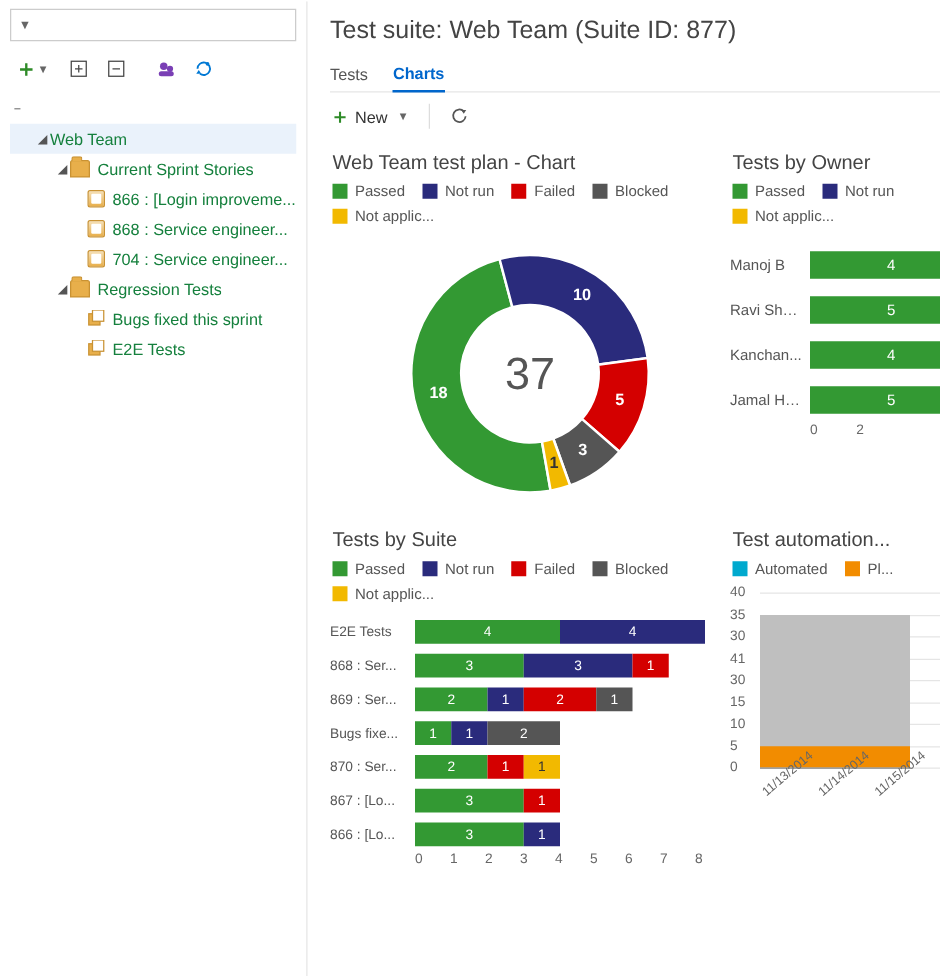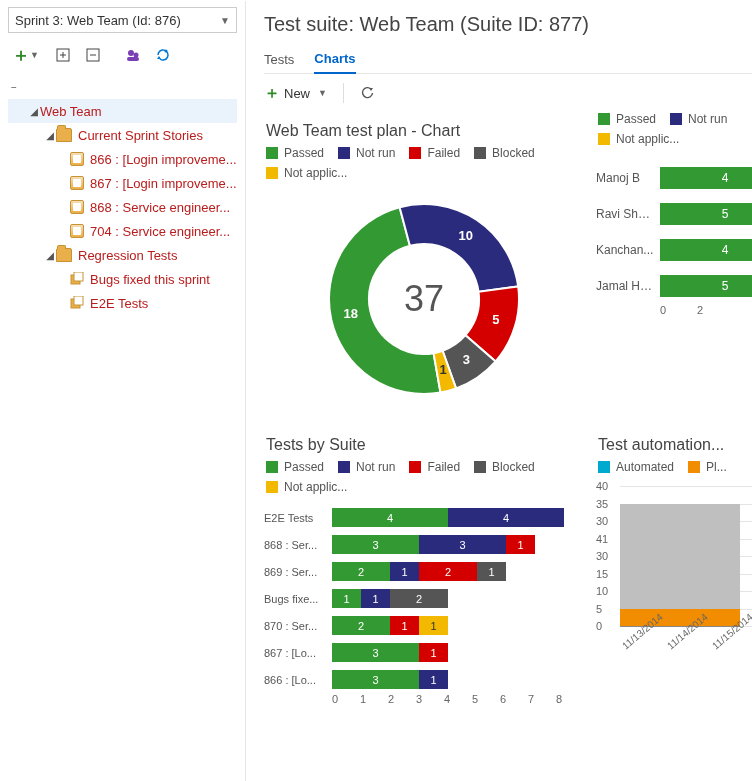--- a/index.html
+++ b/index.html
@@ -16,33 +16,33 @@
   .tb-mini-caret { font-size:9px; color:#666; margin-left:-4px; margin-right:8px;}
   .tb-sep { width:1px; height:20px; }
   .tree { margin-top:2px; font-size:13px;}
   .tree-item { display:flex; align-items:center; height:24px; white-space:nowrap; overflow:hidden; text-overflow:ellipsis; cursor:pointer;}
   .caret { width:12px; text-align:center; font-size:10px; color:#555;}
   .folder-ico { width:16px; height:14px; display:inline-block; margin-right:6px; background:#e8af4b; border:1px solid #c99233; position:relative; border-radius:2px 2px 0 0;}
   .folder-ico::before{content:"";position:absolute;top:-4px;left:0;width:7px;height:3px;background:#e8af4b;border:1px solid #c99233;border-bottom:none;border-radius:2px 2px 0 0;}
   .story-ico { width:14px;height:14px;display:inline-block;margin-right:6px;border:1px solid #c99233;background:linear-gradient(#f5e0b7,#e8af4b);position:relative;border-radius:2px;}
   .story-ico::after{content:"";position:absolute;left:2px;top:2px;width:8px;height:8px;background:#fff;border-radius:1px;}
   .suite-ico { width:14px;height:14px;display:inline-block;margin-right:6px;}
-  .link { color:#b91c1c; }
+  .link { color:#15803d; }
   .tree-item.selected { background:#eaf2fb; }
   .tree .label { overflow:hidden; text-overflow:ellipsis; }
   
   .main { flex:1; padding:12px 0 0 18px; overflow:hidden;}
   .title { font-size:20px; font-weight:300; color:#444; margin-bottom:10px;}
   .tabs { display:flex; gap:20px; border-bottom:1px solid #e6e6e6; height:28px; align-items:flex-end;}
   .tab { padding-bottom:6px; color:#555; cursor:pointer;}
   .tab.active { color:#0066cc; font-weight:600; border-bottom:2px solid #0066cc; margin-bottom:-1px;}
   .subtoolbar { display:flex; align-items:center; height:38px; gap:8px;}
   .new-btn { display:flex; align-items:center; gap:4px; color:#333; cursor:pointer;}
   .new-btn .plus { color:#2e8b28; font-size:16px; font-weight:bold;}
-  .chart-grid { display:grid; grid-template-columns: 320px 1fr; gap:12px; padding-right:0;}
+  .chart-grid { display:grid; grid-template-columns: 320px 1fr; gap:0; padding-right:0;}
   .card { background:#fff;}
   .card-title { font-size:16px; color:#444; margin:10px 0 6px 2px; white-space:nowrap; overflow:hidden; text-overflow:ellipsis;}
   .legend { display:flex; flex-wrap:wrap; gap:6px 14px; font-size:12px; color:#555; margin-left:2px;}
   .lg { display:flex; align-items:center; gap:6px;}
   .sw { width:12px; height:12px; display:inline-block;}
   
   .donut-wrap { position:relative; width:230px; height:230px; margin:4px auto 0 auto;}
   .donut-center { position:absolute; left:50%; top:50%; transform:translate(-50%,-50%); font-size:36px; color:#555; font-weight:300;}
   .donut-label { position:absolute; color:#fff; font-size:13px; font-weight:600; text-align:center; width:20px;}
   
@@ -65,21 +65,20 @@
   .x-date{position:absolute;bottom:-14px;font-size:10px;color:#666;transform:rotate(-40deg);transform-origin:left top;}
   svg { display:block; }
 </style>
 </head>
 <body>
 
 <div class="root">
 
   <div class="left">
     <div class="dropdown">
-      <span class="dd-label">Sprint 3: Web Team (Id: 876)</span>
       <span class="dd-caret">▼</span>
     </div>
     <div class="toolbar">
       <span class="tb-btn plus">＋</span>
       <span class="tb-mini-caret">▼</span>
       <span class="tb-sep"></span>
       <span class="tb-btn">
         <svg width="16" height="16">
             <rect x="2" y="2" width="12" height="12" fill="none" stroke="#444"></rect>
             <line x1="8" y1="5" x2="8" y2="11" stroke="#444"></line>
@@ -121,24 +120,20 @@
         <span class="caret">◢</span>
         <span class="folder-ico"></span>
         <span class="link label">Current Sprint Stories</span>
       </div>
       <div class="tree-item" style="padding-left:62px">
           <span class="story-ico"></span>
           <span class="link label">866 : [Login improveme...</span>
         </div>
       <div class="tree-item" style="padding-left:62px">
           <span class="story-ico"></span>
-          <span class="link label">867 : [Login improveme...</span>
-        </div>
-      <div class="tree-item" style="padding-left:62px">
-          <span class="story-ico"></span>
           <span class="link label">868 : Service engineer...</span>
         </div>
       <div class="tree-item" style="padding-left:62px">
           <span class="story-ico"></span>
           <span class="link label">704 : Service engineer...</span>
         </div>
       <div class="tree-item" style="padding-left:36px">
         <span class="caret">◢</span>
         <span class="folder-ico"></span>
         <span class="link label">Regression Tests</span>
@@ -222,20 +217,21 @@
           <div class="donut-center">37</div>
         <div class="donut-label" style="left: 31.7587px; top: 122.147px;">18</div>
             <div class="donut-label" style="left: 146.705px; top: 43.6644px;">10</div>
             <div class="donut-label" style="left: 176.815px; top: 127.623px;">5</div>
             <div class="donut-label" style="left: 147.291px; top: 167.939px;">3</div>
             <div class="donut-label" style="left: 124.241px; top: 178.49px; color: rgb(51, 51, 51);">1</div>
           </div>
       </div>
 
       <div class="card">
+        <div class="card-title">Tests by Owner</div>
         <div class="legend" id="legend-owners">
             <div class="lg">
               <span class="sw" style="background: rgb(51, 153, 51);"></span>
               <span>Passed</span>
             </div>
             <div class="lg">
               <span class="sw" style="background: rgb(42, 43, 124);"></span>
               <span>Not run</span>
             </div>
             <div class="lg">

